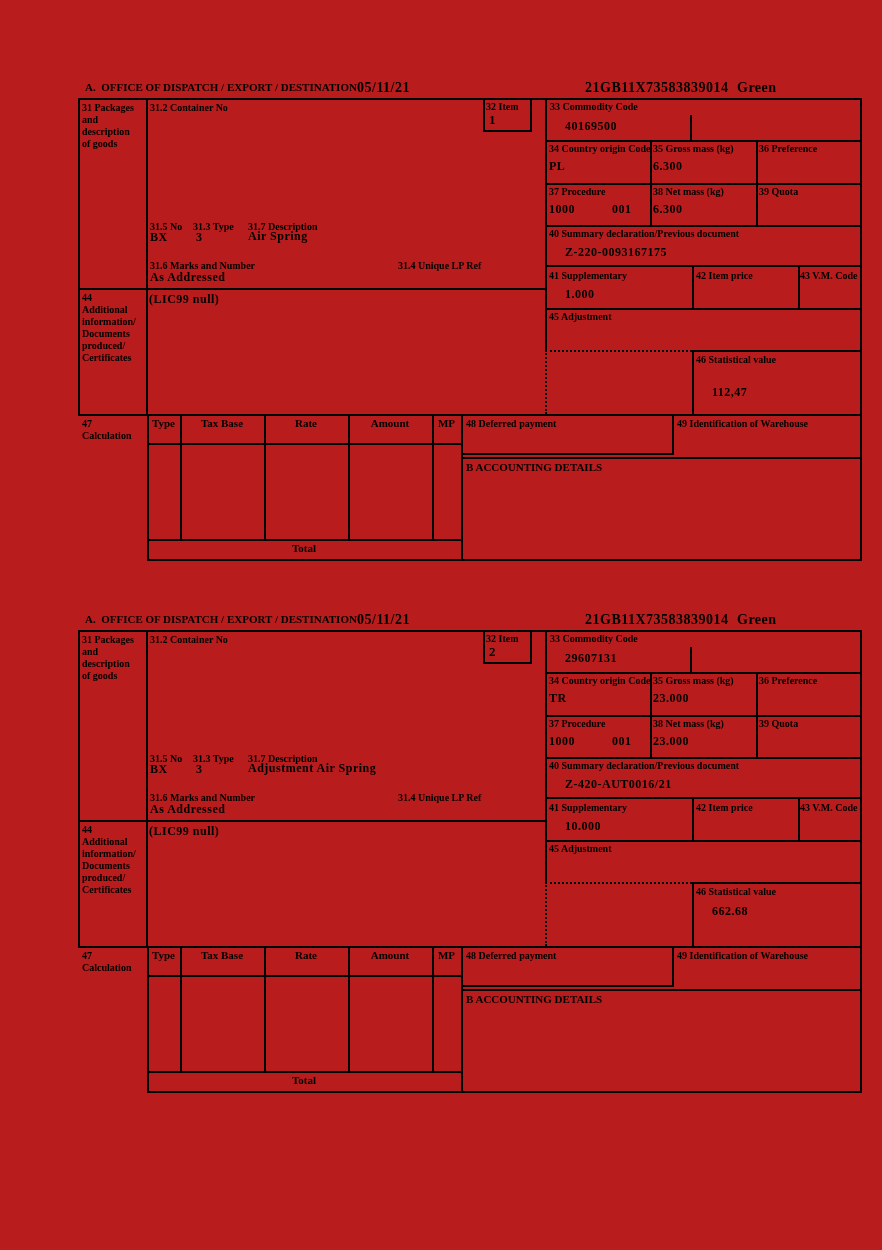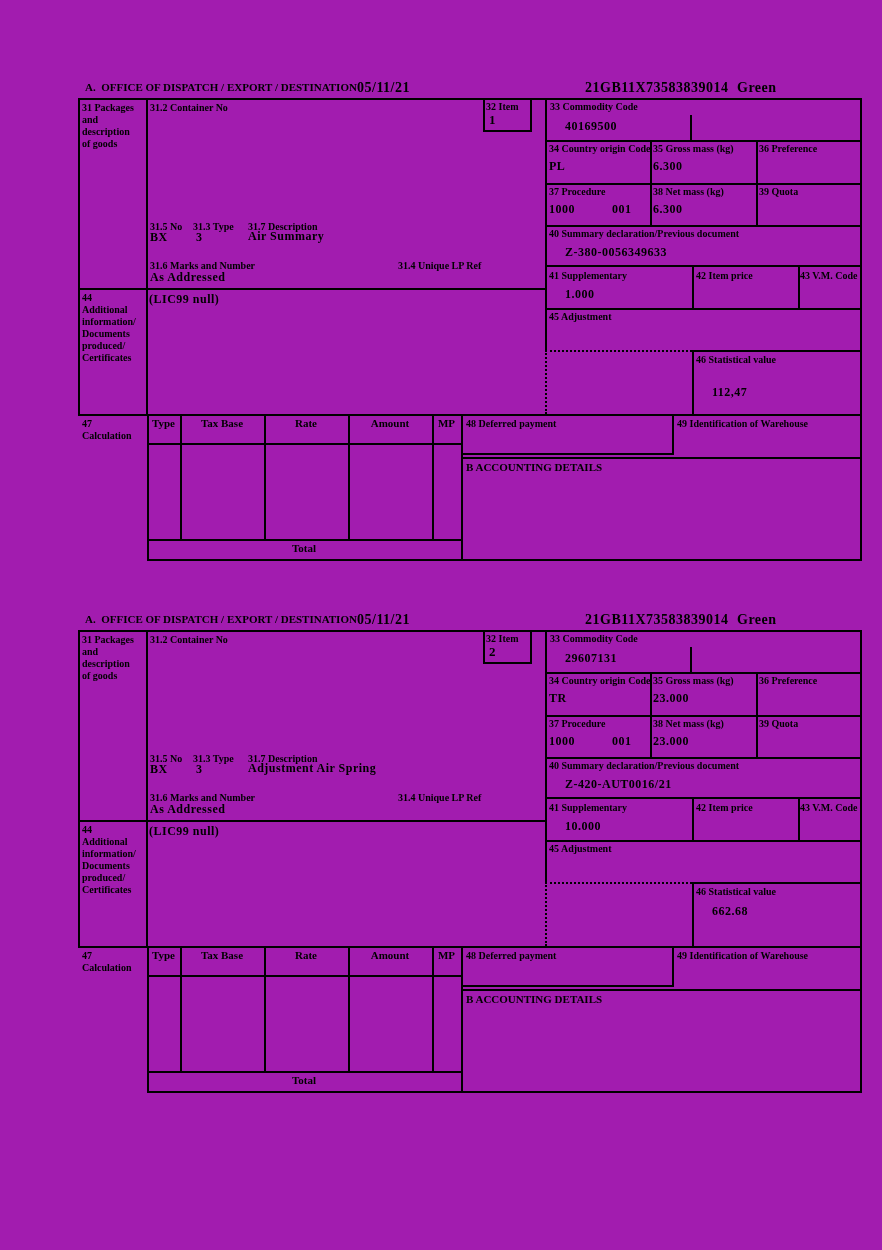--- a/index.html
+++ b/index.html
@@ -1,17 +1,17 @@
 <!DOCTYPE html>
 <html><head>
 <meta charset="utf-8">
 <style>
   * { margin:0; padding:0; box-sizing:border-box; }
   html,body { background:#fff; }
-  .page { position:relative; width:882px; height:1250px; background:#a21caf; overflow:hidden;
+  .page { position:relative; width:882px; height:1250px; background:#b91c1c; overflow:hidden;
           font-family:"Liberation Serif", serif; font-weight:bold; color:#000; }
   .section { position:absolute; left:0; width:882px; height:482px; }
   .t   { position:absolute; white-space:pre; }
   .lbl { font-size:10px; line-height:12px; }
   .val { font-size:12px; line-height:16px; letter-spacing:0.5px; }
   .v13 { font-size:13px; line-height:13px; }
   .th  { position:absolute; font-size:11px; text-align:center; }
   .hdr-a { font-size:11px; }
   .hdr-v { font-size:14px; letter-spacing:0.5px; }
   .hl,.vl { position:absolute; background:#000; }
@@ -82,41 +82,41 @@
 Calculation</div>
 
     <div class="t lbl" style="left:150px;top:22px">31.2 Container No</div>
     <div class="t lbl" style="left:486px;top:21px">32 Item</div>
     <div class="t v13" style="left:489px;top:33px">1</div>
     <div class="t lbl" style="left:150px;top:141px">31.5 No</div>
     <div class="t lbl" style="left:193px;top:141px">31.3 Type</div>
     <div class="t lbl" style="left:248px;top:141px">31.7 Description</div>
     <div class="t val" style="left:150px;top:149px">BX</div>
     <div class="t val" style="left:196px;top:149px">3</div>
-    <div class="t val" style="left:248px;top:148px">Air Summary</div>
+    <div class="t val" style="left:248px;top:148px">Air Spring</div>
     <div class="t lbl" style="left:150px;top:180px">31.6 Marks and Number</div>
     <div class="t lbl" style="left:398px;top:180px">31.4 Unique LP Ref</div>
     <div class="t val" style="left:150px;top:189px">As Addressed</div>
     <div class="t val" style="left:149px;top:211px">(LIC99 null)</div>
 
     <div class="t lbl" style="left:550px;top:21px">33 Commodity Code</div>
     <div class="t val" style="left:565px;top:38px">40169500</div>
     <div class="t lbl" style="left:549px;top:63px">34 Country origin Code</div>
     <div class="t val" style="left:549px;top:78px">PL</div>
     <div class="t lbl" style="left:653px;top:63px">35 Gross mass (kg)</div>
     <div class="t val" style="left:653px;top:78px">6.300</div>
     <div class="t lbl" style="left:759px;top:63px">36 Preference</div>
     <div class="t lbl" style="left:549px;top:106px">37 Procedure</div>
     <div class="t val" style="left:549px;top:121px">1000</div>
     <div class="t val" style="left:612px;top:121px">001</div>
     <div class="t lbl" style="left:653px;top:106px">38 Net mass (kg)</div>
     <div class="t val" style="left:653px;top:121px">6.300</div>
     <div class="t lbl" style="left:759px;top:106px">39 Quota</div>
     <div class="t lbl" style="left:549px;top:148px">40 Summary declaration/Previous document</div>
-    <div class="t val" style="left:565px;top:164px">Z-380-0056349633</div>
+    <div class="t val" style="left:565px;top:164px">Z-220-0093167175</div>
     <div class="t lbl" style="left:549px;top:190px">41 Supplementary</div>
     <div class="t val" style="left:565px;top:206px">1.000</div>
     <div class="t lbl" style="left:696px;top:190px">42 Item price</div>
     <div class="t lbl" style="left:800px;top:190px">43 V.M. Code</div>
     <div class="t lbl" style="left:549px;top:231px">45 Adjustment</div>
     <div class="t lbl" style="left:696px;top:274px">46 Statistical value</div>
     <div class="t val" style="left:712px;top:304px">112,47</div>
 
     <div class="th" style="left:147px;top:337px;width:33px">Type</div>
     <div class="th" style="left:180px;top:337px;width:84px">Tax Base</div>

